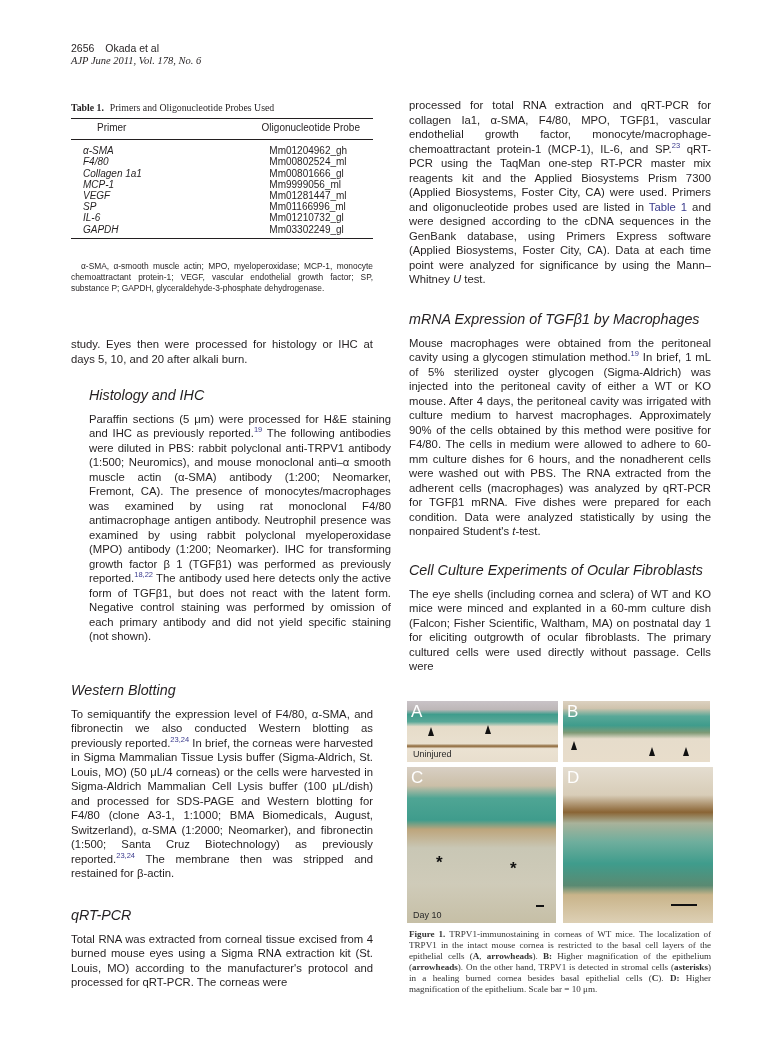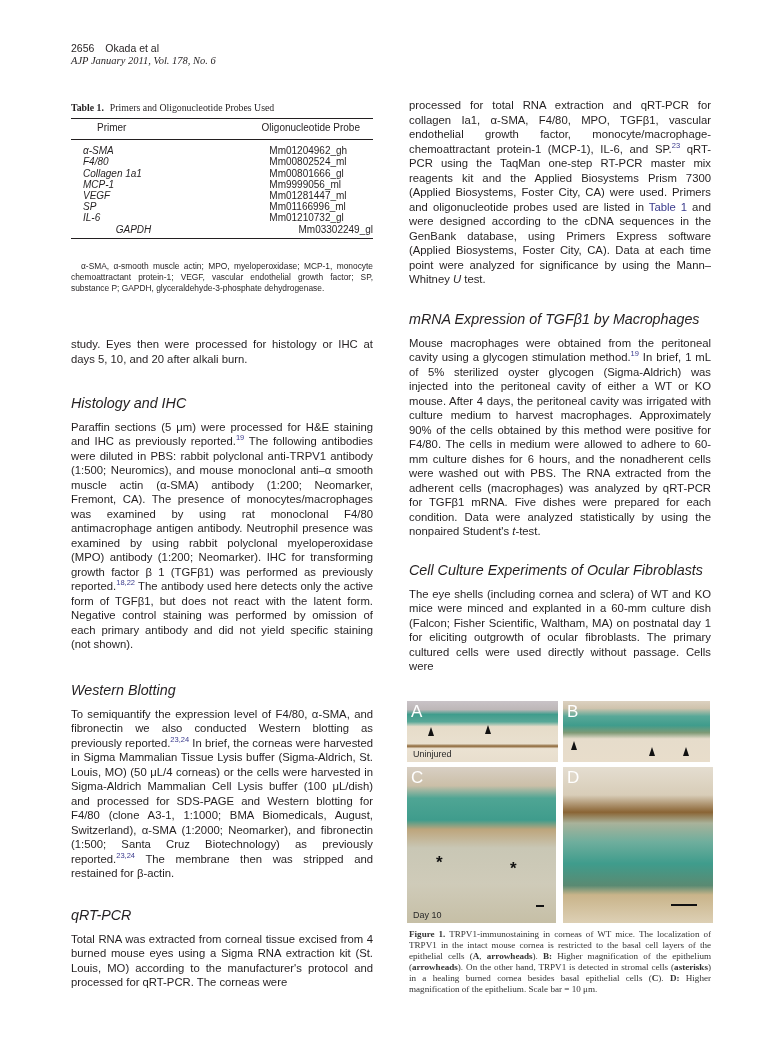--- a/index.html
+++ b/index.html
@@ -16,42 +16,42 @@
   .tbl-title{left:71px;top:102px;font-size:9.8px;font-family:"Liberation Serif", serif;}
   .tbl-title b{margin-right:6px;}
   .tbl{position:absolute;left:71px;top:118px;width:302px;border-collapse:collapse;font-size:10px;line-height:11.2px;}
   .tbl th{font-weight:normal;padding:3px 0 6px 0;border-top:1px solid #231f20;border-bottom:1px solid #231f20;}
   .tbl th.c1{text-align:left;padding-left:26px;margin-top:13px;}
   .tbl th.c2{text-align:right;padding-right:13px;}
   .tbl td{padding:0;}
   .tbl td.c1{padding-left:12px;font-style:italic;}
   .tbl td.c2{padding-left:118px;}
   .tbl tr.first td{padding-top:5px;}
-  .tbl tr.last td{padding-bottom:3px;border-bottom:1px solid #231f20;text-align:right;}
+  .tbl tr.last td{padding-bottom:3px;border-bottom:1px solid #231f20;}
   .tbl-foot{left:71px;top:261px;width:302px;font-size:8.4px;line-height:11px;text-align:justify;text-indent:10px;}
   h3{margin:0;font-weight:normal;font-style:italic;font-size:14.3px;}
   .sup{font-size:7.5px;vertical-align:super;line-height:0;color:#3a3a8c;}
   .link{color:#3a3a8c;}
   .fig{position:absolute;background:#fff;}
   .panel{position:absolute;overflow:hidden;}
   .plabel{position:absolute;left:4px;top:1px;color:#fff;font-size:17px;font-family:"Liberation Sans", sans-serif;}
   .pnote{position:absolute;left:6px;bottom:3px;font-size:9px;color:#2a2a2a;}
   .arrow{position:absolute;width:0;height:0;border-left:3px solid transparent;border-right:3px solid transparent;border-bottom:9px solid #111;}
   .ast{position:absolute;font-size:17px;color:#111;font-weight:bold;line-height:1;}
   .scale{position:absolute;height:2px;background:#111;}
   .caption{left:409px;top:929px;width:302px;font-family:"Liberation Serif", serif;font-size:9.1px;line-height:10.9px;text-align:justify;color:#333;}
 </style>
 </head>
 <body>
 
 <div class="abs hdr1">
   <span class="pg">2656</span>
   <span>Okada et al</span>
 </div>
-<div class="abs hdr2">AJP January 2011, Vol. 178, No. 6</div>
+<div class="abs hdr2">AJP June 2011, Vol. 178, No. 6</div>
 
 <div class="abs tbl-title">
   <b>Table 1.</b><span>Primers and Oligonucleotide Probes Used</span>
 </div>
 <table class="tbl">
   <thead>
     <tr>
       <th class="c1">Primer</th>
       <th class="c2">Oligonucleotide Probe</th>
     </tr>
@@ -90,21 +90,21 @@
         <td class="c2">Mm03302249_gl</td>
       </tr>
     </tbody>
 </table>
 <div class="abs tbl-foot">α-SMA, α-smooth muscle actin; MPO, myeloperoxidase; MCP-1, monocyte chemoattractant protein-1; VEGF, vascular endothelial growth factor; SP, substance P; GAPDH, glyceraldehyde-3-phosphate dehydrogenase.</div>
 
 <div class="col left" style="top:337px;">
   <p>study. Eyes then were processed for histology or IHC at days 5, 10, and 20 after alkali burn.</p>
 </div>
 
-<div class="col left" style="top:396px;">
+<div class="col left" style="top:388px;margin-left:18px;">
   <h3>Histology and IHC</h3>
   <p style="margin-top:9px;"><span>Paraffin sections (5 μm) were processed for H&amp;E staining and IHC as previously reported.</span><span class="sup">19</span><span> The following antibodies were diluted in PBS: rabbit polyclonal anti-TRPV1 antibody (1:500; Neuromics), and mouse monoclonal anti–α smooth muscle actin (α-SMA) antibody (1:200; Neomarker, Fremont, CA). The presence of monocytes/macrophages was examined by using rat monoclonal F4/80 antimacrophage antigen antibody. Neutrophil presence was examined by using rabbit polyclonal myeloperoxidase (MPO) antibody (1:200; Neomarker). IHC for transforming growth factor β 1 (TGFβ1) was performed as previously reported.</span><span class="sup">18,22</span><span> The antibody used here detects only the active form of TGFβ1, but does not react with the latent form. Negative control staining was performed by omission of each primary antibody and did not yield specific staining (not shown).</span></p>
 </div>
 
 <div class="col left" style="top:683px;">
   <h3>Western Blotting</h3>
   <p style="margin-top:9px;"><span>To semiquantify the expression level of F4/80, α-SMA, and fibronectin we also conducted Western blotting as previously reported.</span><span class="sup">23,24</span><span> In brief, the corneas were harvested in Sigma Mammalian Tissue Lysis buffer (Sigma-Aldrich, St. Louis, MO) (50 μL/4 corneas) or the cells were harvested in Sigma-Aldrich Mammalian Cell Lysis buffer (100 μL/dish) and processed for SDS-PAGE and Western blotting for F4/80 (clone A3-1, 1:1000; BMA Biomedicals, August, Switzerland), α-SMA (1:2000; Neomarker), and fibronectin (1:500; Santa Cruz Biotechnology) as previously reported.</span><span class="sup">23,24</span><span> The membrane then was stripped and restained for β-actin.</span></p>
 </div>
 
 <div class="col left" style="top:908px;">

